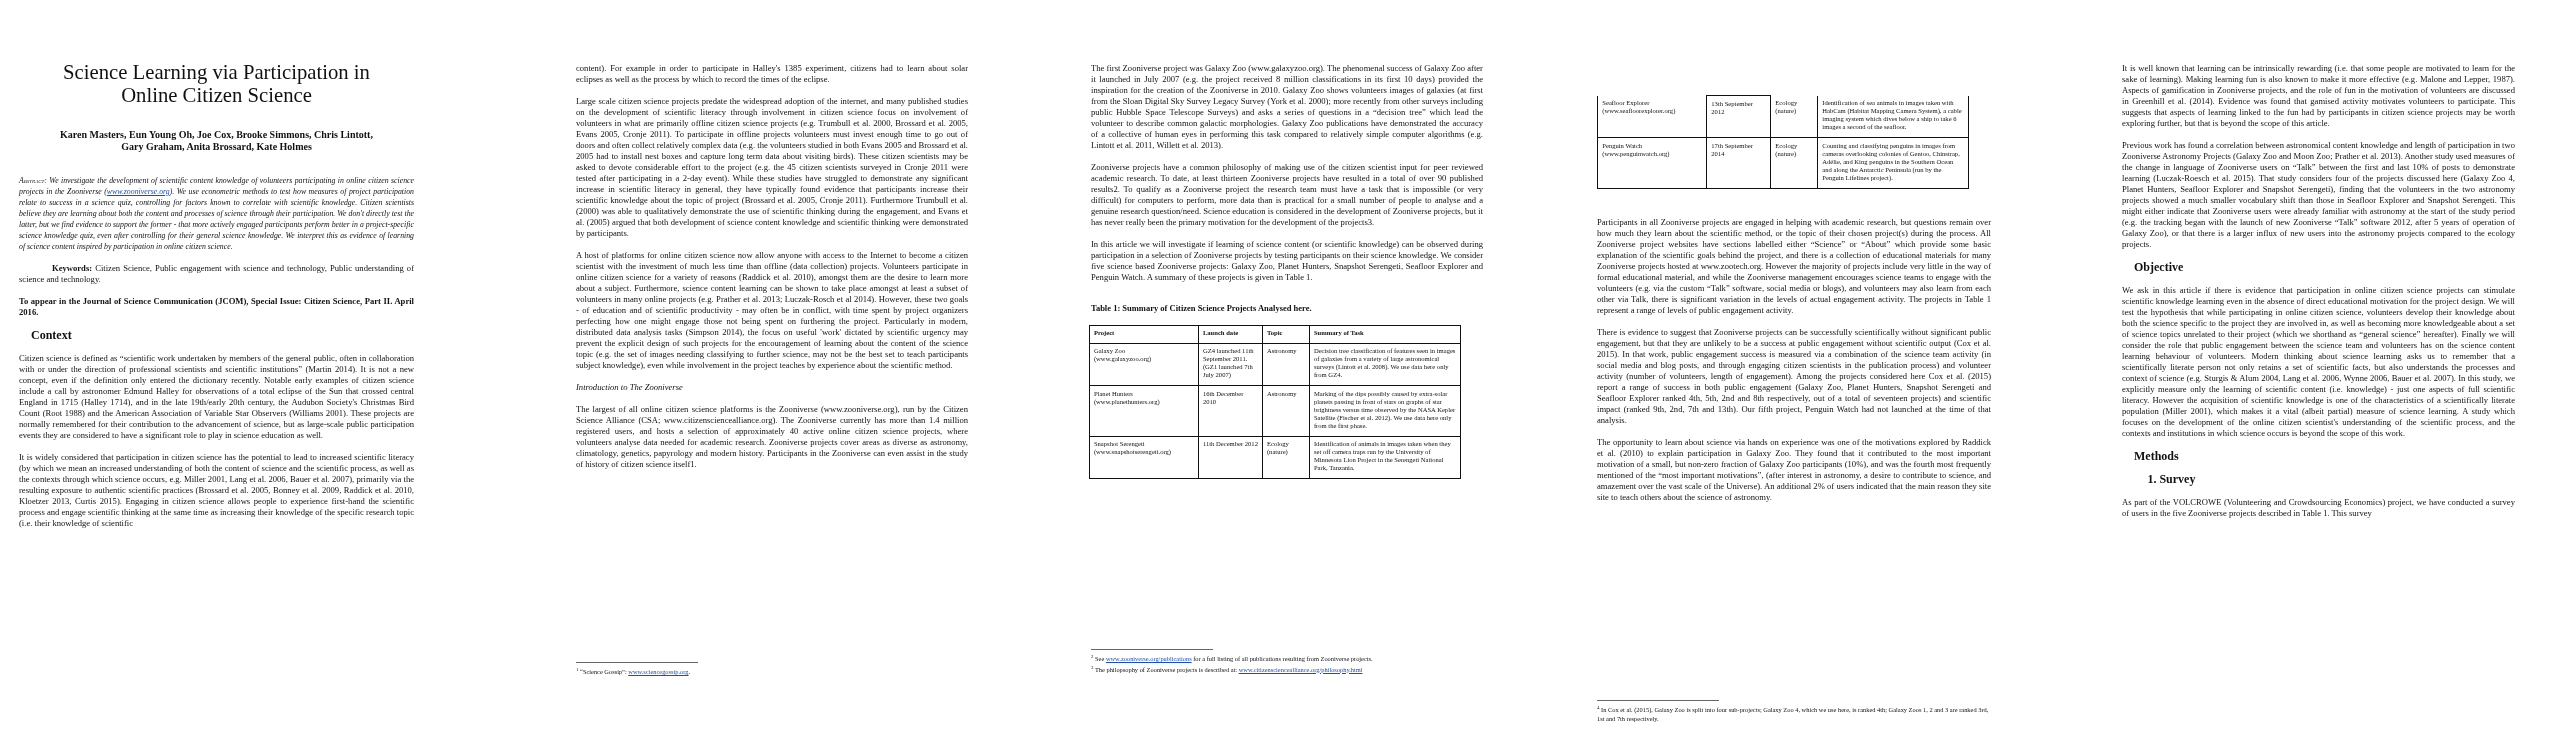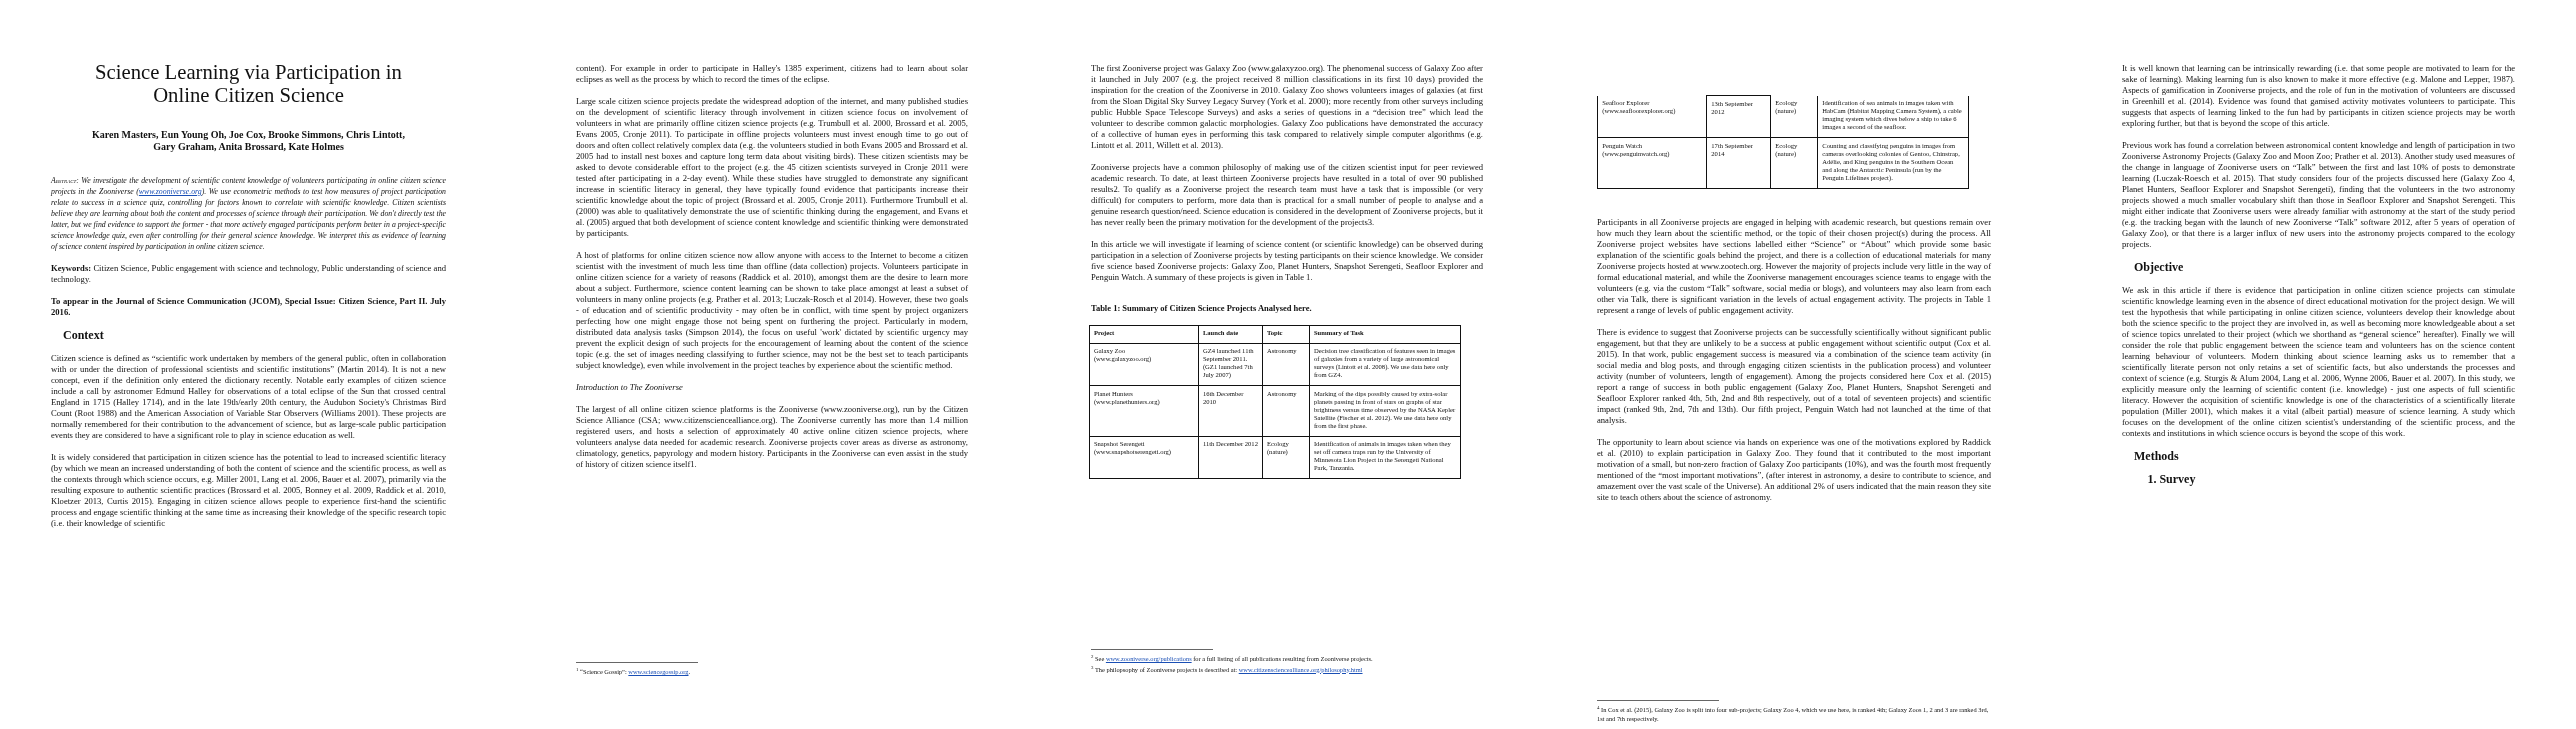--- a/index.html
+++ b/index.html
@@ -5,52 +5,52 @@
   html, body { margin:0; padding:0; background:#ffffff; }
   body { width:2576px; height:729px; overflow:hidden; position:relative;
          font-family:"Liberation Serif", serif; color:#111; }
   .page { position:absolute; top:0; height:729px; }
   .col { position:absolute; font-size:8.6px; line-height:11px; text-align:justify; }
   .col p { margin:0 0 11px 0; }
   .title { font-size:20.7px; line-height:23px; text-align:center; margin:0; font-weight:normal; }
   .authors { font-size:10px; line-height:11.5px; text-align:center; font-weight:bold; margin:0; }
   .abstract { font-style:italic; }
   .sc { font-variant:small-caps; font-style:italic; }
-  .kw-label { font-weight:bold; }
+  .kw-label { font-weight:bold;margin-left:33px; }
   .notice { font-weight:bold; }
   h3 { font-size:12px; margin:12px; font-weight:bold; line-height:11px; }
   .sub-ital { font-style:italic; }
   a.lnk { color:#1a4fb5; text-decoration:underline; }
   .fn-rule { height:0.6px; background:#666; width:122px; margin:0 0 3.6px 0; }
   .fn { font-size:6.4px; line-height:8.2px; margin:0; text-align:left; }
   .fn sup { font-size:4.9px; }
   table.t1 { border-collapse:collapse; font-size:6.6px; line-height:8px; }
   table.t1 td, table.t1 th { border:0.9px solid #111; vertical-align:top; padding:3.6px 3.6px 6px 4.3px; text-align:left; }
   table.t1 th { font-weight:bold; padding-bottom:5.5px; }
   .caption { font-weight:bold; font-size:8.5px; text-align:left; margin:0 0 1.8px 0; }
   .numbered { padding-left:13.4px; }
 </style>
 </head>
 <body>
 
 <div class="page" style="left:0;width:486px;">
-  <div class="col" style="left:51px;top:61px;width:395px;">
+  <div class="col" style="left:19px;top:61px;width:395px;">
     <h1 class="title">
       <span>Science Learning via Participation in</span><br>
       <span>Online Citizen Science</span>
     </h1>
     <div style="height:22px"></div>
     <p class="authors">
       <span>Karen Masters, Eun Young Oh, Joe Cox, Brooke Simmons, Chris Lintott,</span><br>
       <span>Gary Graham, Anita Brossard, Kate Holmes</span>
     </p>
     <div style="height:12px"></div>
     <p class="abstract" style="font-size:7.8px;line-height:11px;"><span class="sc">Abstract:</span><span> We investigate the development of scientific content knowledge of volunteers participating in online citizen science projects in the Zooniverse (</span><a class="lnk">www.zooniverse.org</a><span>). We use econometric methods to test how measures of project participation relate to success in a science quiz, controlling for factors known to correlate with scientific knowledge. Citizen scientists believe they are learning about both the content and processes of science through their participation. We don't directly test the latter, but we find evidence to support the former - that more actively engaged participants perform better in a project-specific science knowledge quiz, even after controlling for their general science knowledge. We interpret this as evidence of learning of science content inspired by participation in online citizen science.</span></p>
     <p><span class="kw-label">Keywords:</span><span> Citizen Science, Public engagement with science and technology, Public understanding of science and technology.</span></p>
-    <p class="notice">To appear in the Journal of Science Communication (JCOM), Special Issue: Citizen Science, Part II. July 2016.</p>
+    <p class="notice">To appear in the Journal of Science Communication (JCOM), Special Issue: Citizen Science, Part II. April 2016.</p>
     <h3>Context</h3>
     <p>Citizen science is defined as “scientific work undertaken by members of the general public, often in collaboration with or under the direction of professional scientists and scientific institutions” (Martin 2014). It is not a new concept, even if the definition only entered the dictionary recently. Notable early examples of citizen science include a call by astronomer Edmund Halley for observations of a total eclipse of the Sun that crossed central England in 1715 (Halley 1714), and in the late 19th/early 20th century, the Audubon Society's Christmas Bird Count (Root 1988) and the American Association of Variable Star Observers (Williams 2001). These projects are normally remembered for their contribution to the advancement of science, but as large-scale public participation events they are considered to have a significant role to play in science education as well.</p>
     <p>It is widely considered that participation in citizen science has the potential to lead to increased scientific literacy (by which we mean an increased understanding of both the content of science and the scientific process, as well as the contexts through which science occurs, e.g. Miller 2001, Lang et al. 2006, Bauer et al. 2007), primarily via the resulting exposure to authentic scientific practices (Brossard et al. 2005, Bonney et al. 2009, Raddick et al. 2010, Kloetzer 2013, Curtis 2015). Engaging in citizen science allows people to experience first-hand the scientific process and engage scientific thinking at the same time as increasing their knowledge of the specific research topic (i.e. their knowledge of scientific</p>
   </div>
 </div>
 
 <div class="page" style="left:515px;width:486px;">
   <div class="col" style="left:61px;top:63px;width:392px;">
     <p>content). For example in order to participate in Halley's 1385 experiment, citizens had to learn about solar eclipses as well as the process by which to record the times of the eclipse.</p>
     <p>Large scale citizen science projects predate the widespread adoption of the internet, and many published studies on the development of scientific literacy through involvement in citizen science focus on involvement of volunteers in what are primarily offline citizen science projects (e.g. Trumbull et al. 2000, Brossard et al. 2005, Evans 2005, Cronje 2011). To participate in offline projects volunteers must invest enough time to go out of doors and often collect relatively complex data (e.g. the volunteers studied in both Evans 2005 and Brossard et al. 2005 had to install nest boxes and capture long term data about visiting birds). These citizen scientists may be asked to devote considerable effort to the project (e.g. the 45 citizen scientists surveyed in Cronje 2011 were tested after participating in a 2-day event). While these studies have struggled to demonstrate any significant increase in scientific literacy in general, they have typically found evidence that participants increase their scientific knowledge about the topic of project (Brossard et al. 2005, Cronje 2011). Furthermore Trumbull et al. (2000) was able to qualitatively demonstrate the use of scientific thinking during the engagement, and Evans et al. (2005) argued that both development of science content knowledge and scientific thinking were demonstrated by participants.</p>
@@ -149,15 +149,16 @@
 </div>
 
 <div class="page" style="left:2061px;width:515px;">
   <div class="col" style="left:61px;top:63px;width:393px;">
     <p>It is well known that learning can be intrinsically rewarding (i.e. that some people are motivated to learn for the sake of learning). Making learning fun is also known to make it more effective (e.g. Malone and Lepper, 1987). Aspects of gamification in Zooniverse projects, and the role of fun in the motivation of volunteers are discussed in Greenhill et al. (2014). Evidence was found that gamised activity motivates volunteers to participate. This suggests that aspects of learning linked to the fun had by participants in citizen science projects may be worth exploring further, but that is beyond the scope of this article.</p>
     <p>Previous work has found a correlation between astronomical content knowledge and length of participation in two Zooniverse Astronomy Projects (Galaxy Zoo and Moon Zoo; Prather et al. 2013). Another study used measures of the change in language of Zooniverse users on “Talk” between the first and last 10% of posts to demonstrate learning (Luczak-Roesch et al. 2015). That study considers four of the projects discussed here (Galaxy Zoo 4, Planet Hunters, Seafloor Explorer and Snapshot Serengeti), finding that the volunteers in the two astronomy projects showed a much smaller vocabulary shift than those in Seafloor Explorer and Snapshot Serengeti. This might either indicate that Zooniverse users were already familiar with astronomy at the start of the study period (e.g. the tracking began with the launch of new Zooniverse “Talk” software 2012, after 5 years of operation of Galaxy Zoo), or that there is a larger influx of new users into the astronomy projects compared to the ecology projects.</p>
     <h3>Objective</h3>
     <p>We ask in this article if there is evidence that participation in online citizen science projects can stimulate scientific knowledge learning even in the absence of direct educational motivation for the project design. We will test the hypothesis that while participating in online citizen science, volunteers develop their knowledge about both the science specific to the project they are involved in, as well as becoming more knowledgeable about a set of science topics unrelated to their project (which we shorthand as “general science” hereafter). Finally we will consider the role that public engagement between the science team and volunteers has on the science content learning behaviour of volunteers. Modern thinking about science learning asks us to remember that a scientifically literate person not only retains a set of scientific facts, but also understands the processes and context of science (e.g. Sturgis &amp; Alum 2004, Lang et al. 2006, Wynne 2006, Bauer et al. 2007). In this study, we explicitly measure only the learning of scientific content (i.e. knowledge) - just one aspects of full scientific literacy. However the acquisition of scientific knowledge is one of the characteristics of a scientifically literate population (Miller 2001), which makes it a vital (albeit partial) measure of science learning. A study which focuses on the development of the online citizen scientist's understanding of the scientific process, and the contexts and institutions in which science occurs is beyond the scope of this work.</p>
     <h3>Methods</h3>
     <h3 class="numbered">1.   Survey</h3>
+    <p>As part of the VOLCROWE (Volunteering and Crowdsourcing Economics) project, we have conducted a survey of users in the five Zooniverse projects described in Table 1. This survey</p>
   </div>
 </div>
 
 
 </body></html>

